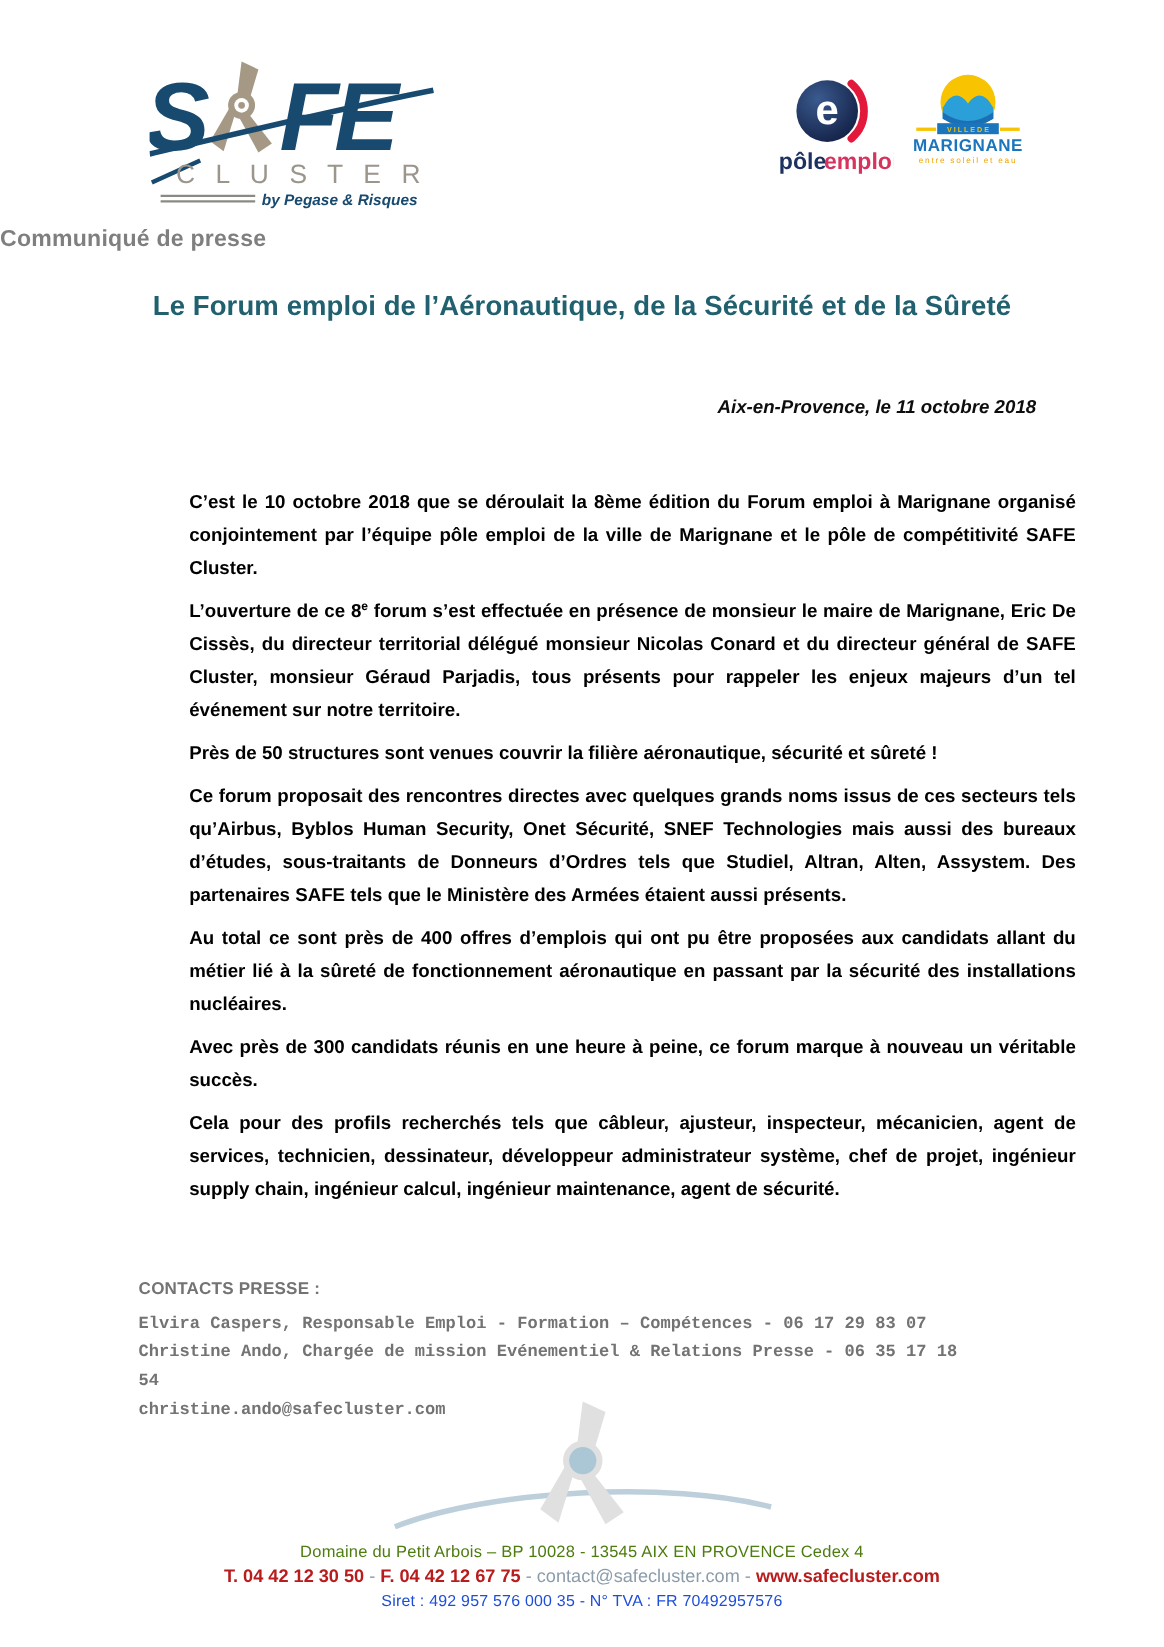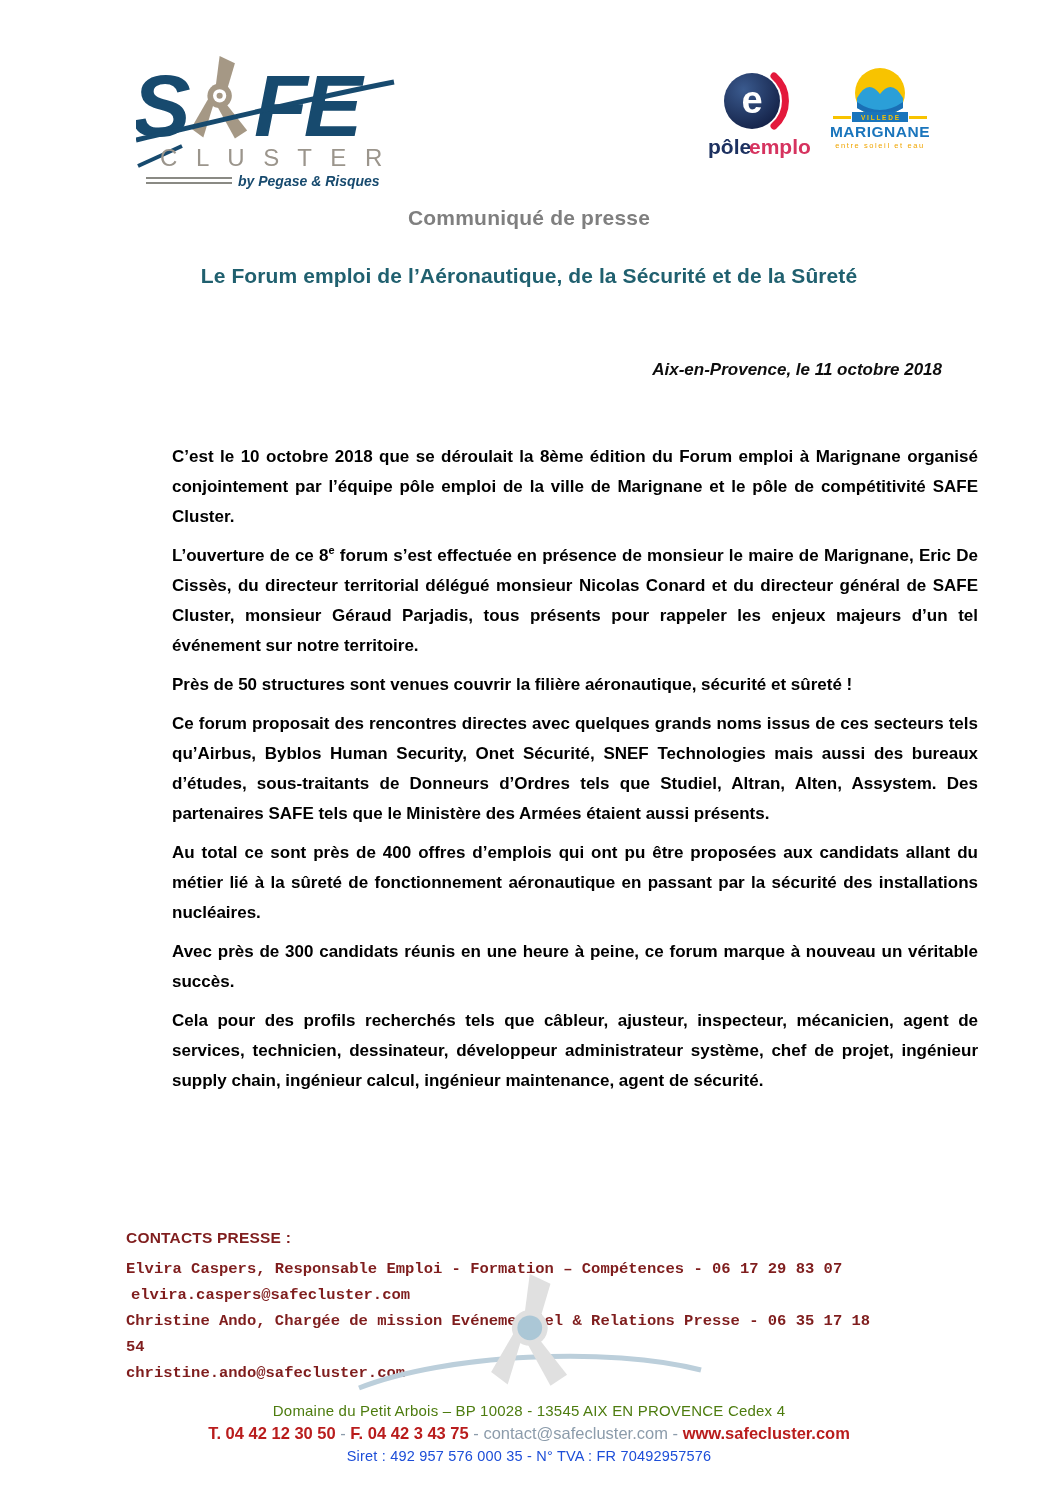--- a/index.html
+++ b/index.html
@@ -5,40 +5,40 @@
   html,body{margin:0;padding:0;}
   body{
     width:1058px;height:1497px;position:relative;background:#ffffff;
     font-family:"Liberation Sans", sans-serif;color:#000;overflow:hidden;
   }
   
   .safe-logo{position:absolute;left:136px;top:54px;width:260px;height:136px;}
   .right-logos{position:absolute;left:700px;top:66px;width:240px;height:104px;display:flex;gap:18px;align-items:flex-start;}
   
   .kicker{
-    position:absolute;top:206px;left:0;width:100%;text-align:center;
+    position:absolute;top:206px;left:0;width:100%;text-align:left;
     font-size:21px;font-weight:700;color:#7f7f7f;letter-spacing:.2px;
   }
   .doc-title{
     position:absolute;top:264px;left:0;width:100%;text-align:center;
-    font-size:21px;font-weight:700;color:#20606f;letter-spacing:.1px;
+    font-size:25px;font-weight:700;color:#20606f;letter-spacing:.1px;
   }
   .dateline{
     position:absolute;top:360px;right:116px;
     font-size:17px;font-weight:700;font-style:italic;color:#0d0d0d;
   }
   
   .body-text{
     position:absolute;left:126px;top:442px;width:806px;
     font-size:17px;line-height:30px;font-weight:600;text-align:justify;color:#000;margin-left:46px;
   }
   .body-text p{margin:0 0 9px 0;}
   .body-text sup{font-size:11px;line-height:0;}
   
-  .contacts{position:absolute;left:126px;top:1229px;width:760px;font-size:15.5px;color:#7f1d1d;}
+  .contacts{position:absolute;left:126px;top:1163px;width:760px;font-size:15.5px;color:#737373;}
   .contacts .c-head{font-weight:800;margin-bottom:9px;letter-spacing:.2px;}
   .contacts .c-line{font-weight:700;line-height:26px;font-family:Liberation Mono, monospace;}
   .contacts .indent-sm{padding-left:5px;}
   
   .watermark{position:absolute;left:355px;top:1272px;width:350px;height:145px;pointer-events:none;}
   
   .footer{position:absolute;left:0;top:1402px;width:100%;text-align:center;}
   .footer .f-address{font-size:15px;color:#4d7c0f;letter-spacing:.2px;margin-bottom:5px;}
   .footer .f-phone{font-size:16.5px;color:#8c9cab;margin-bottom:5px;}
   .footer .f-phone .strong{color:#b91c1c;font-weight:700;}
@@ -117,35 +117,34 @@
   <p>Près de 50 structures sont venues couvrir la filière aéronautique, sécurité et sûreté !</p>
   <p>Ce forum proposait des rencontres directes avec quelques grands noms issus de ces secteurs tels qu’Airbus, Byblos Human Security, Onet Sécurité, SNEF Technologies mais aussi des bureaux d’études, sous-traitants de Donneurs d’Ordres tels que Studiel, Altran, Alten, Assystem. Des partenaires SAFE tels que le Ministère des Armées étaient aussi présents.</p>
   <p>Au total ce sont près de 400 offres d’emplois qui ont pu être proposées aux candidats allant du métier lié à la sûreté de fonctionnement aéronautique en passant par la sécurité des installations nucléaires.</p>
   <p>Avec près de 300 candidats réunis en une heure à peine, ce forum marque à nouveau un véritable succès.</p>
   <p>Cela pour des profils recherchés tels que câbleur, ajusteur, inspecteur, mécanicien, agent de services, technicien, dessinateur, développeur administrateur système, chef de projet, ingénieur supply chain, ingénieur calcul, ingénieur maintenance, agent de sécurité.</p>
 </div>
 
 <div class="contacts">
   <div class="c-head">CONTACTS PRESSE :</div>
   <div class="c-line">Elvira Caspers, Responsable Emploi - Formation – Compétences - 06 17 29 83 07</div>
-  <div class="c-line indent-sm">elvira.caspers@safecluster.com</div>
   <div class="c-line">Christine Ando, Chargée de mission Evénementiel &amp; Relations Presse - 06 35 17 18 54</div>
   <div class="c-line">christine.ando@safecluster.com</div>
 </div>
 
 <svg class="watermark" viewBox="0 0 350 145">
   <path d="M4,116 C 90,82 255,74 346,98" stroke="#bccfdb" stroke-width="5" fill="none"></path>
   <g transform="translate(132,2) scale(1.38)">
     <path d="M31,0 L46,7 L38,34 L27,31 Z" fill="#e0e0e0"></path>
     <path d="M36,45 L58,73 L46,81 L29,50 Z" fill="#e0e0e0"></path>
     <path d="M26,44 L15,80 L3,71 L21,40 Z" fill="#e0e0e0"></path>
     <circle cx="31" cy="39" r="13" fill="#e0e0e0"></circle>
     <circle cx="31" cy="39" r="9" fill="#abc7d6"></circle>
   </g>
 </svg>
 
 <div class="footer">
   <div class="f-address">Domaine du Petit Arbois – BP 10028 - 13545 AIX EN PROVENCE Cedex 4</div>
   <div class="f-phone">
-    <span class="strong">T. 04 42 12 30 50</span><span class="light"> - </span><span class="strong">F. 04 42 3 43 75</span><span class="light"> - contact@safecluster.com - </span><span class="strong">www.safecluster.com</span>
+    <span class="strong">T. 04 42 12 30 50</span><span class="light"> - </span><span class="strong">F. 04 42 12 67 75</span><span class="light"> - contact@safecluster.com - </span><span class="strong">www.safecluster.com</span>
   </div>
   <div class="f-siret">Siret :  492 957 576 000 35 - N° TVA : FR 70492957576</div>
 </div>
 
 </body></html>

